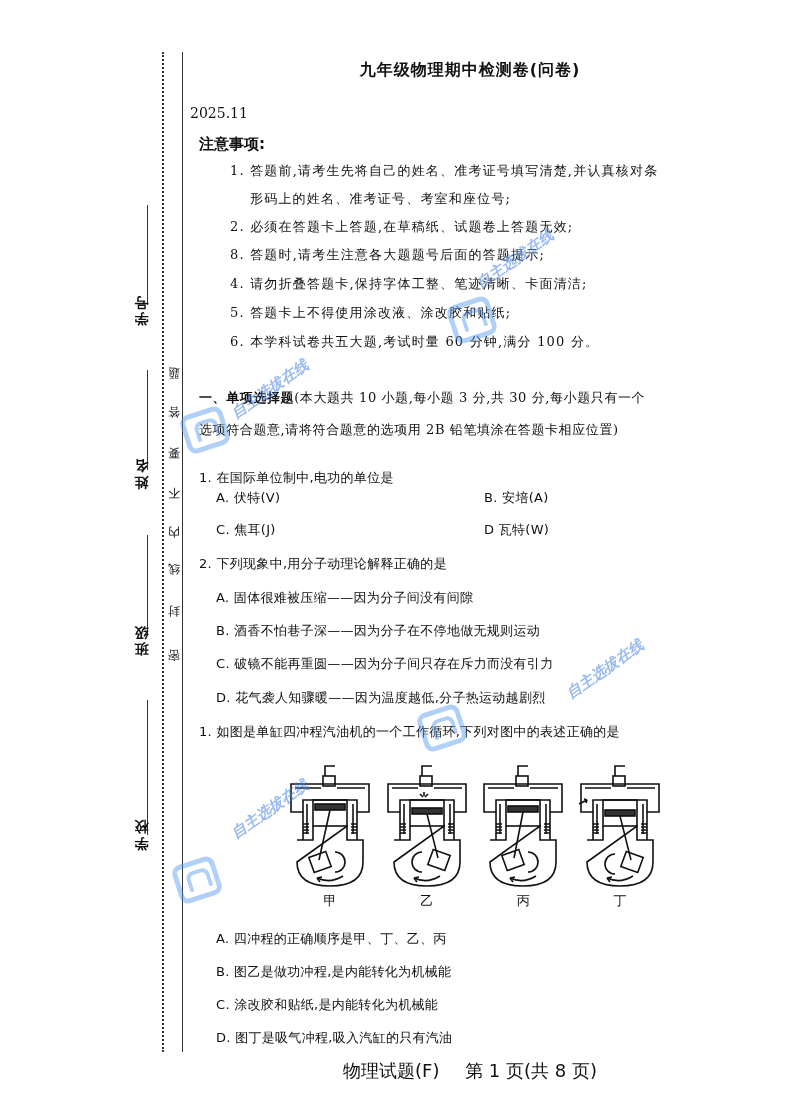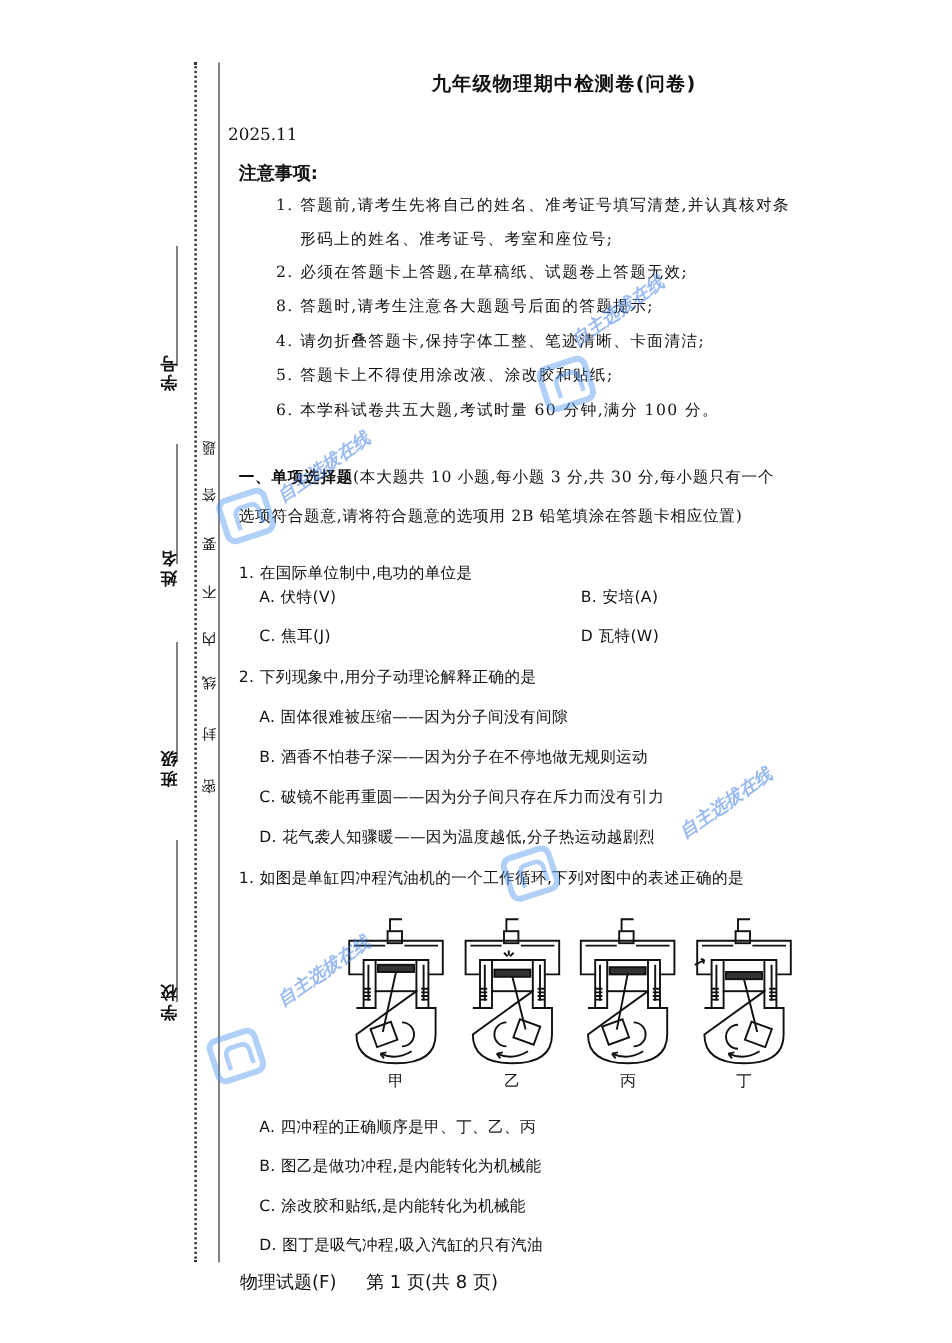--- a/index.html
+++ b/index.html
@@ -15,21 +15,21 @@
   .title { position: absolute; left: 190px; width: 560px; top: 60px; text-align: center; font-size: 16px; font-weight: bold; font-family: "DejaVu Sans", sans-serif; letter-spacing: 1px; }
   .date { position: absolute; left: 190px; width: 560px; top: 105px; text-align: left; font-size: 14px; }
   .notice-head { position: absolute; left: 199px; top: 135px; font-size: 15px; font-weight: bold; font-family: "DejaVu Sans", sans-serif; }
   .line { position: absolute; font-size: 13px; white-space: nowrap; letter-spacing: 1.2px; }
   .sans { font-family: "DejaVu Sans", sans-serif; letter-spacing: 0.3px; }
   .section-head { font-weight: bold; font-family: Liberation Mono, monospace; }
   .figs { position: absolute; left: 285px; top: 762px; width: 380px; height: 150px; display: flex; justify-content: space-between; }
   .fig { width: 90px; position: relative; }
   .fig svg { display: block; }
   .fig-label { text-align: center; font-size: 13px; font-family: "DejaVu Sans", sans-serif; margin-top: 2px; }
-  .footer { position: absolute; left: 190px; width: 560px; top: 1059px; font-size: 15px; font-family: "DejaVu Sans", sans-serif; }
+  .footer { position: absolute; left: 190px; width: 560px; top: 1059px; text-align: center; font-size: 18px; font-family: "DejaVu Sans", sans-serif; }
   .footer span { margin: 0 10px; }
   .wm { position: absolute; color: rgba(70,130,230,0.55); font-family: "DejaVu Sans", sans-serif; font-weight: bold; font-style: italic; pointer-events: none; }
   .wm-logo { position: absolute; width: 34px; height: 30px; border: 5px solid rgba(80,150,240,0.45); border-radius: 9px; transform: rotate(-18deg); pointer-events: none; }
   .wm-logo::after { content: ""; position: absolute; left: 7px; top: 5px; width: 16px; height: 16px; border: 4px solid rgba(80,150,240,0.45); border-bottom: none; border-radius: 8px 8px 0 0; }
 </style>
 </head>
 <body>
 
 <div class="margin-dotted"></div>
 <div class="margin-solid"></div>

